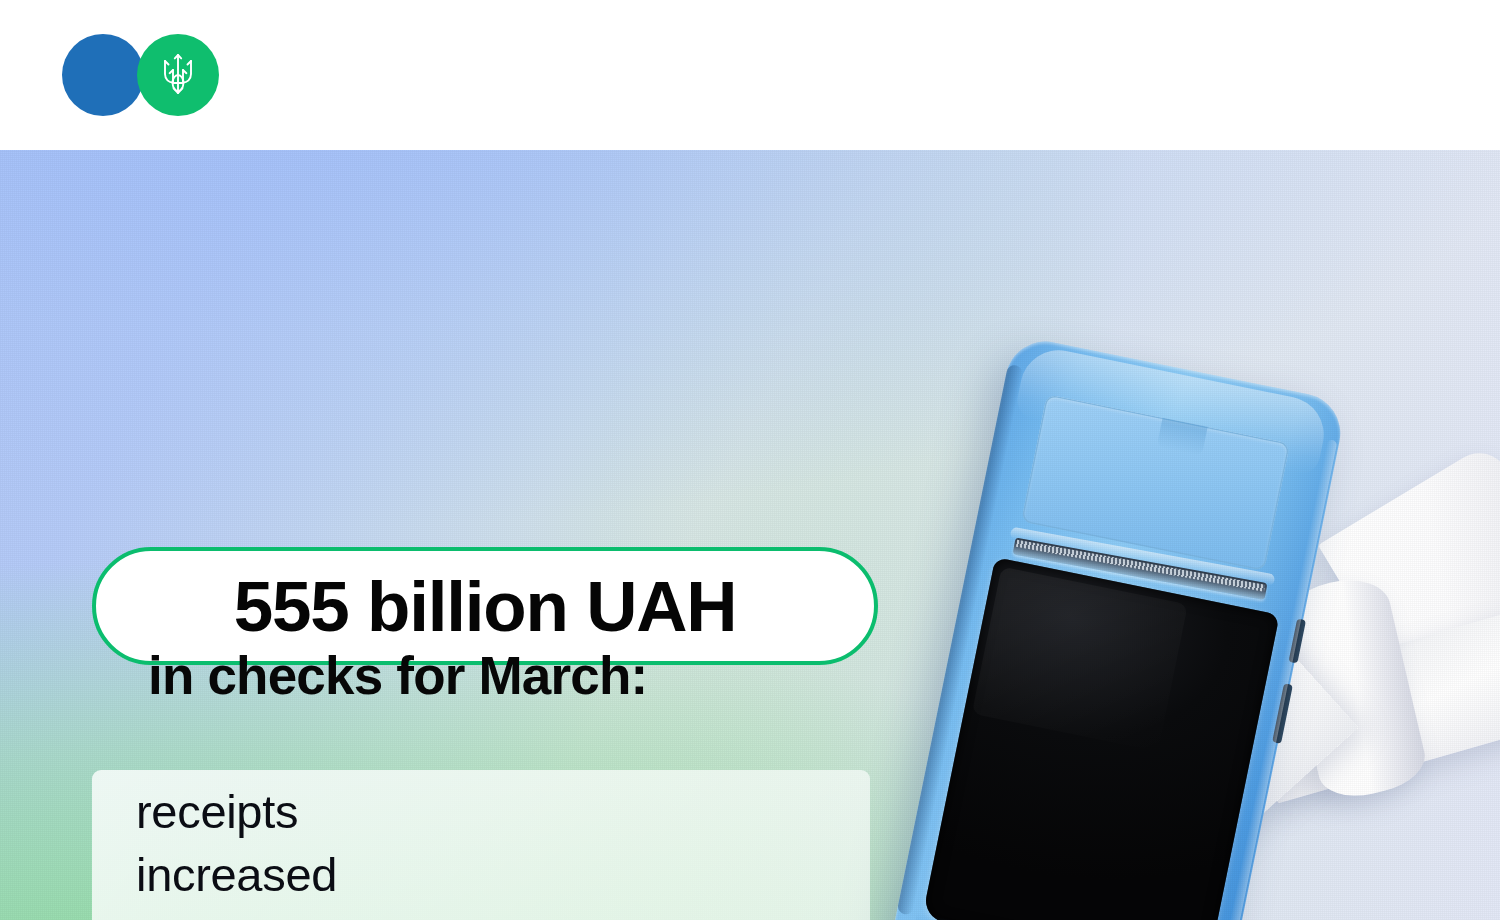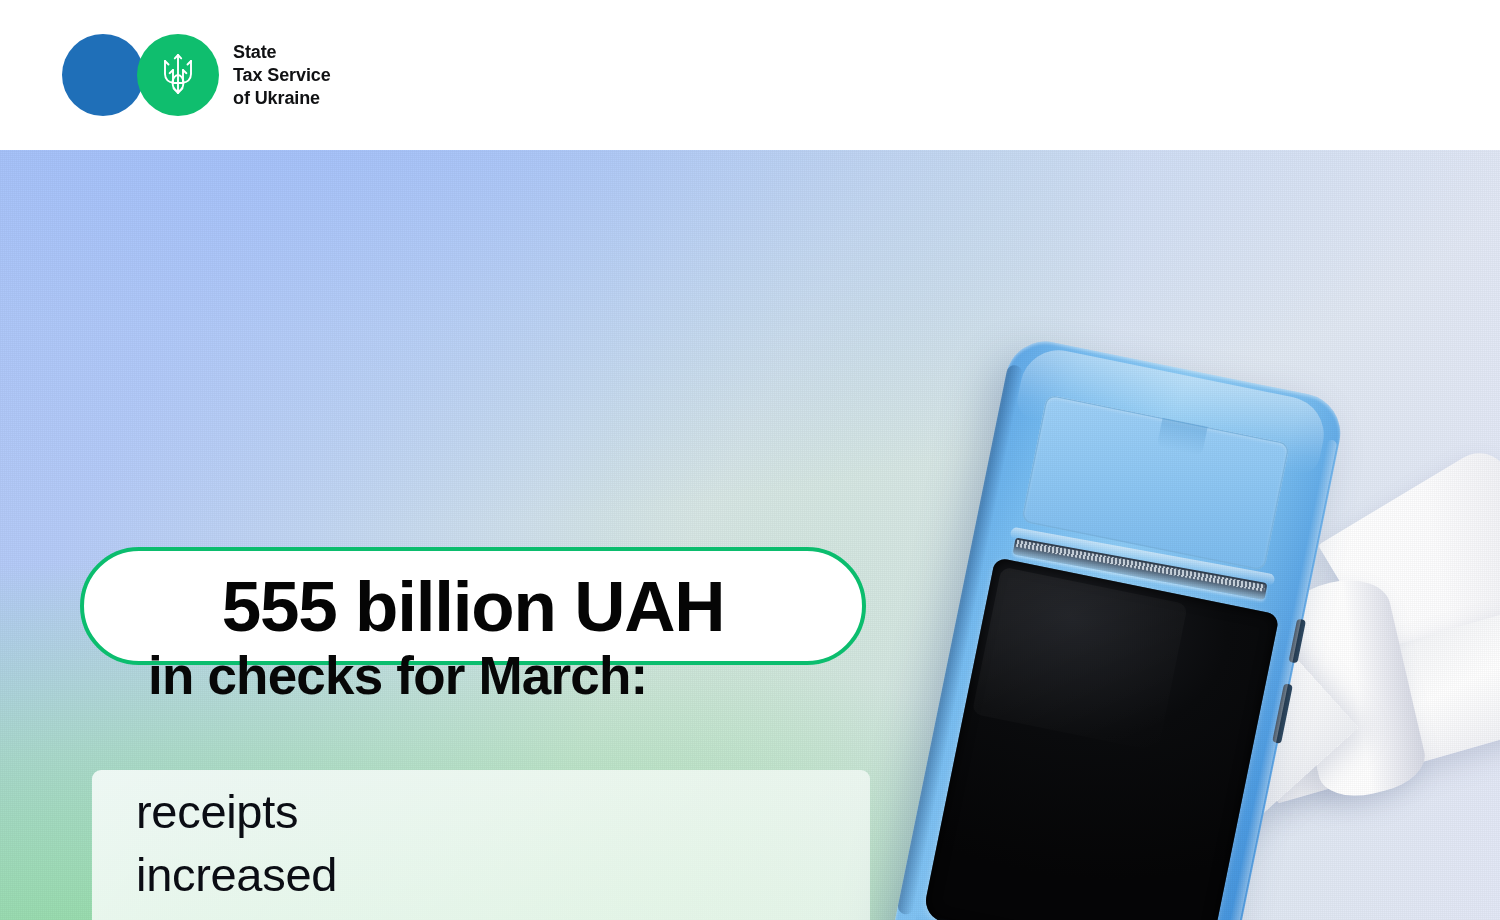--- a/index.html
+++ b/index.html
@@ -303,21 +303,21 @@
     transform: rotate(11.5deg);
     background: radial-gradient(closest-side, rgba(95,120,165,0.30), rgba(95,120,165,0) 78%);
     filter: blur(22px);
   }
 
   
   .content { position: absolute; left: 0; top: 0; z-index: 20; }
 
   .pill {
     position: absolute;
-    left: 80px;
+    left: 92px;
     top: 397px;
     width: 786px;
     height: 118px;
     box-sizing: border-box;
     border: 4px solid #0bbd6e;
     border-radius: 62px;
     background: #ffffff;
     display: flex;
     align-items: center;
     justify-content: center;
@@ -386,23 +386,20 @@
               <path d="M33 9 L33 22 C33 27.5 29 30.5 25 30.5 L25 18"></path>
               <path d="M7 9 L10.5 12.5 M33 9 L29.5 12.5"></path>
               <path d="M15 18 L11.6 21.2 M25 18 L28.4 21.2"></path>
               <path d="M20 3 L16.8 6.4 M20 3 L23.2 6.4"></path>
               <ellipse cx="20" cy="31" rx="5.4" ry="8"></ellipse>
               <path d="M14.6 31 L25.4 31"></path>
             </svg>
           </span>
         </div>
       </div>
-      <div class="logo-text">State
-Tax Service
-of Ukraine</div>
     </div>
   </div>
 
   <div class="stage">
 
     <div class="bg-base"></div>
     <div class="bg-rightwash"></div>
     <div class="bg-topblue"></div>
     <div class="bg-bottomgreen"></div>
 

